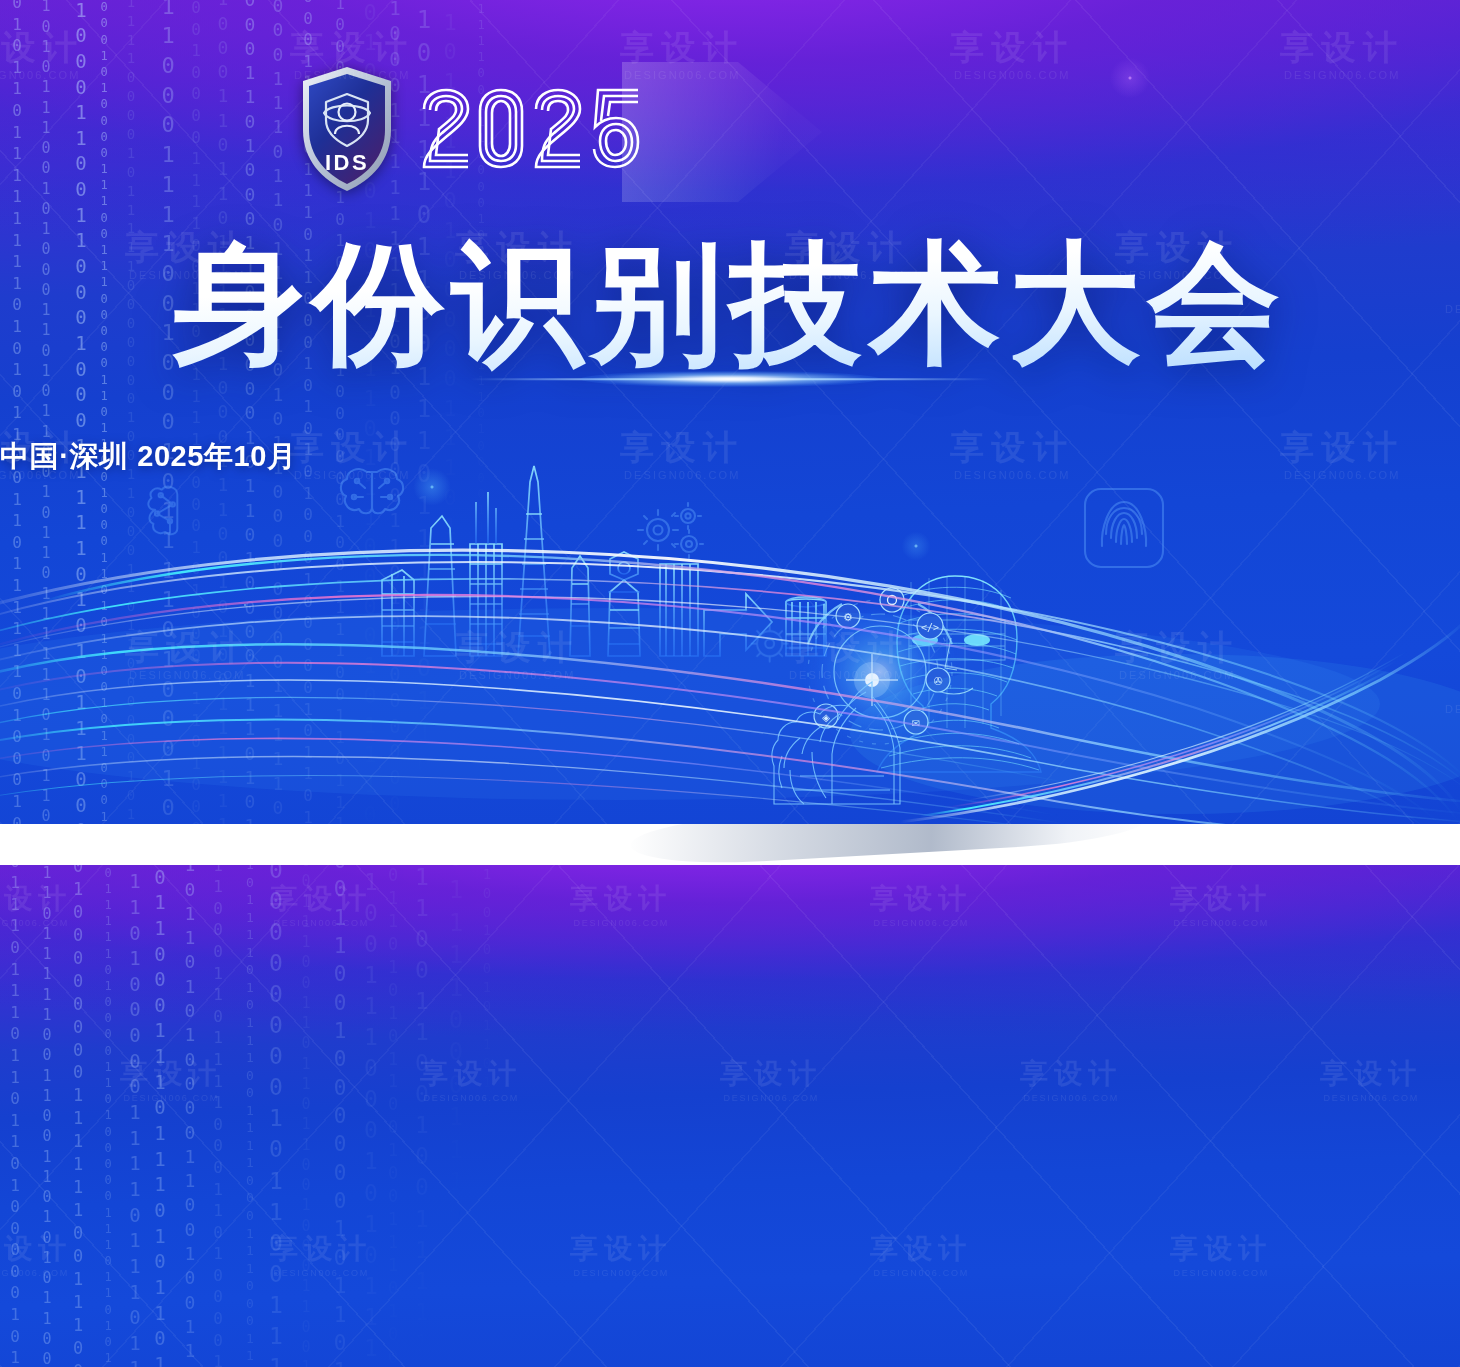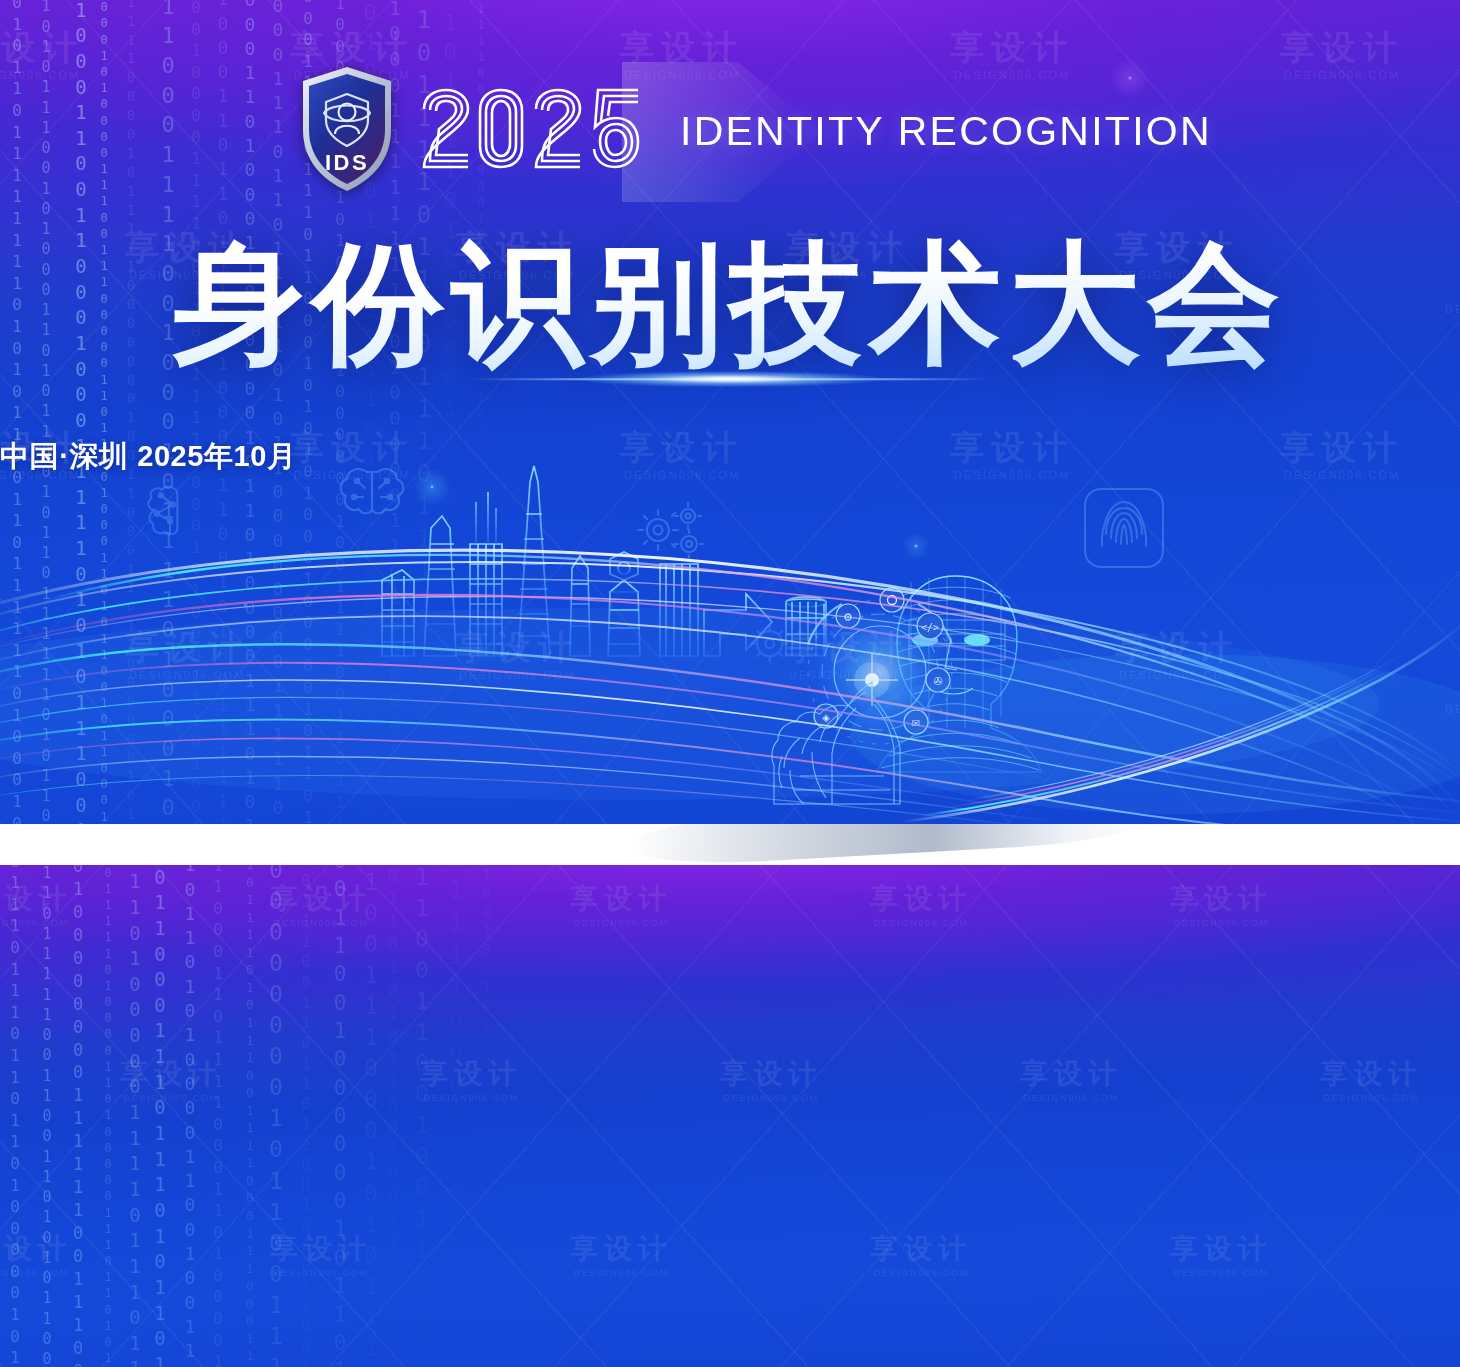--- a/index.html
+++ b/index.html
@@ -1192,21 +1192,20 @@
           <path d="M46 1 L6 1 L3 38 C9 32 17 29 24 29 C37 29 46 38 46 53 C46 68 36 78 23 78 C11 78 3 71 2 60"></path>
           <path d="M46 7 L12 7 L9 32"></path>
           <path d="M46 13 L18 13 L16 27"></path>
           <path d="M40 53 C40 42 33 35 24 35 C15 35 8 41 8 52 C8 64 15 72 23 72 C33 72 40 65 40 53 Z"></path>
           <path d="M34 53 C34 46 29 41 24 41 C18 41 14 45 14 52 C14 60 18 66 23 66 C29 66 34 61 34 53 Z"></path>
         </g>
       </g>
     </svg>
 
     <div class="headline-en">
-      <span>IDENTITY RECOGNITION</span>
     </div>
   </div>
 
   <h1 class="cn-title">身份识别技术大会</h1>
 
   <div class="streak">
     <span class="hair"></span>
     <span class="core"></span>
   </div>
 

